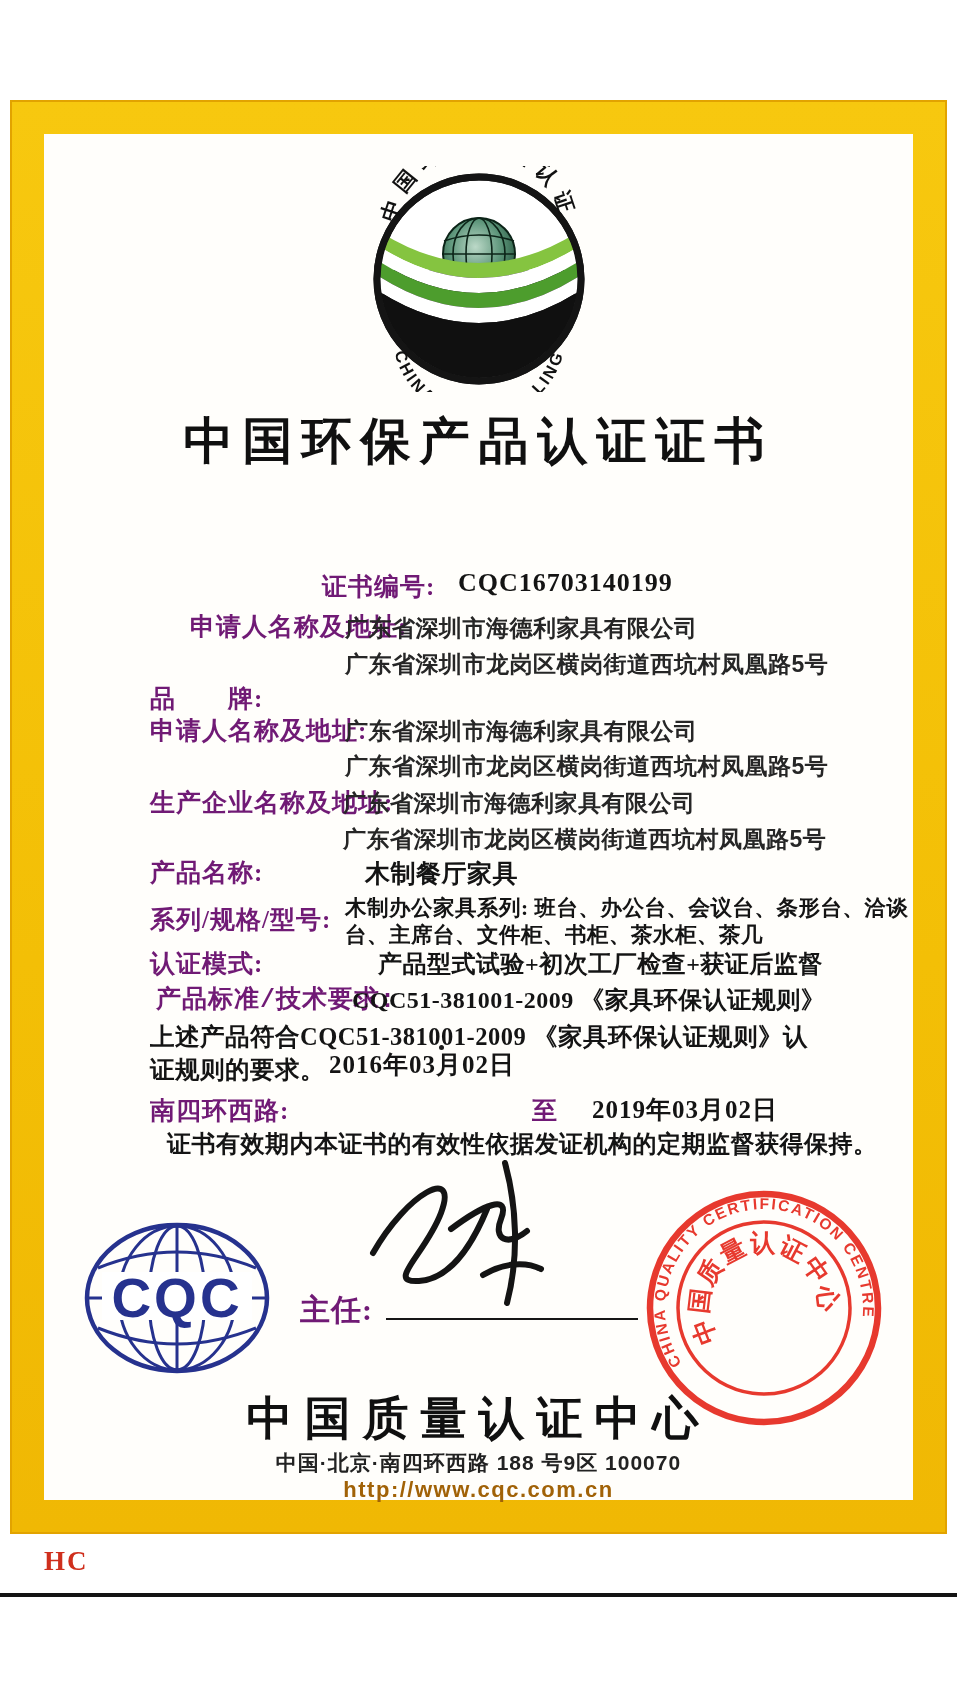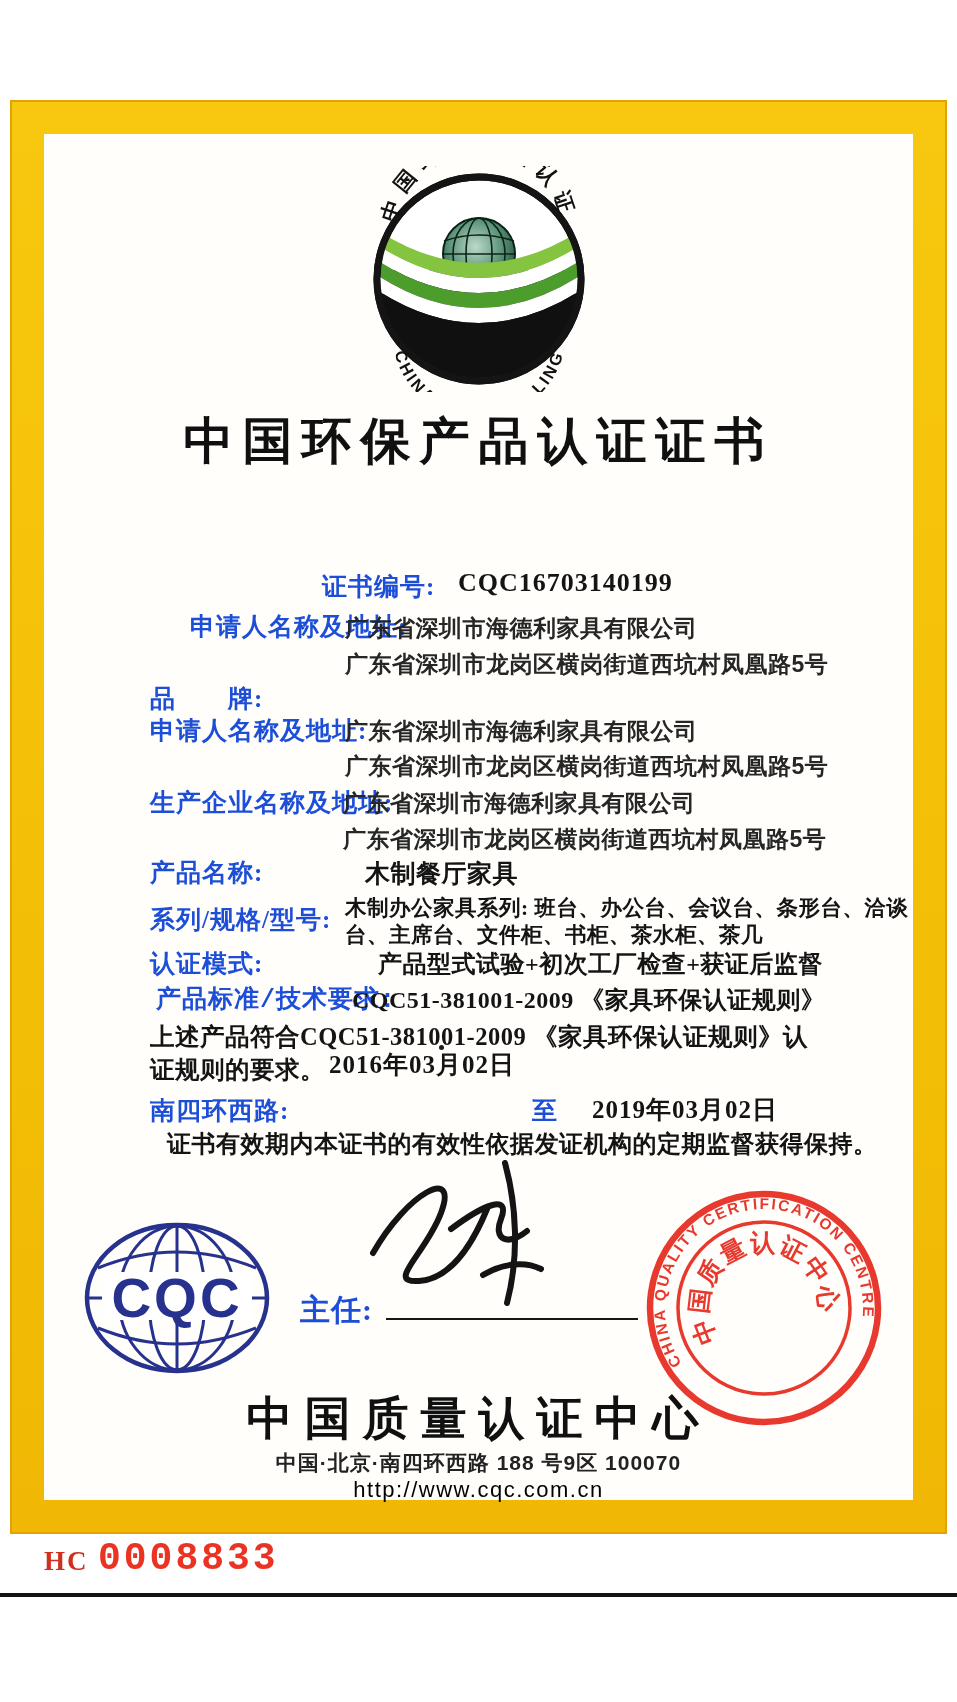--- a/index.html
+++ b/index.html
@@ -3,35 +3,35 @@
 <meta charset="utf-8">
 <style>
   html,body{margin:0;padding:0;background:#ffffff;}
   .page{position:relative;width:957px;height:1702px;background:#ffffff;overflow:hidden;
         font-family:"Liberation Sans",sans-serif;color:#1b1b1b;}
   .frame{position:absolute;left:10px;top:100px;width:937px;height:1434px;
          background:linear-gradient(180deg,#f7c80f 0%,#f3bf06 60%,#f0b804 100%);
          box-shadow:inset 0 0 0 2px #e2a300;}
   .frame-inner{position:absolute;left:34px;top:34px;right:34px;bottom:34px;background:#fffefb;}
   .abs{position:absolute;white-space:nowrap;}
-  .lab{font-family:"Liberation Serif",serif;font-weight:700;font-size:25px;color:#1d4ed8;letter-spacing:1px;}
+  .lab{font-family:"Liberation Serif",serif;font-weight:700;font-size:25px;color:#701a75;letter-spacing:1px;}
   .vhei{font-family:"Liberation Sans",sans-serif;font-size:23px;font-weight:600;color:#262626;letter-spacing:0.5px;}
   .vkai{font-family:"Liberation Serif",serif;font-weight:700;font-size:23px;color:#141414;letter-spacing:0.5px;}
   .vser{font-family:"Liberation Serif",serif;font-weight:600;font-size:26px;color:#141414;letter-spacing:1px;}
   .title{left:0;right:0;top:408px;text-align:center;font-size:50px;font-weight:800;
          letter-spacing:9px;color:#101010;font-family:"Liberation Sans",sans-serif;}
   .statement{font-family:"Liberation Serif",serif;font-weight:700;font-size:24.5px;color:#141414;
              white-space:normal;width:678px;line-height:33px;letter-spacing:0.5px;}
   .underline{position:absolute;left:386px;top:1318px;width:252px;height:2px;background:#161616;}
   .footer-title{left:0;right:0;top:1388px;text-align:center;font-size:46px;font-weight:700;
                 letter-spacing:12px;color:#101010;}
   .footer-addr{left:0;right:0;top:1449px;text-align:center;font-size:21px;font-weight:600;
                letter-spacing:1px;color:#222;}
-  .footer-url{left:0;right:0;top:1477px;text-align:center;font-size:22px;font-weight:400;
-              letter-spacing:1.5px;color:#000000;}
+  .footer-url{left:0;right:0;top:1477px;text-align:center;font-size:22px;font-weight:700;
+              letter-spacing:1.5px;color:#a16207;}
   .serial-prefix{left:44px;top:1546px;font-family:"Liberation Serif",serif;font-size:27px;
                  font-weight:600;color:#cf2f1d;letter-spacing:2px;}
   .serial-number{left:98px;top:1537px;font-family:"Liberation Mono",monospace;font-size:38px;
                  font-weight:700;color:#ea3323;letter-spacing:3px;}
   .scan-line{position:absolute;left:0;top:1593px;width:957px;height:4px;background:#131313;}
   .speck{position:absolute;width:5px;height:5px;border-radius:50%;background:#1b1b1b;}
 </style>
 </head>
 <body>
 
@@ -162,19 +162,18 @@
         <textPath href="#stampInnerArc" startOffset="50%" text-anchor="middle">中国质量认证中心</textPath>
       </text>
     </g>
   </svg>
 
   <div class="abs footer-title">中国质量认证中心</div>
   <div class="abs footer-addr">中国·北京·南四环西路 188 号9区  100070</div>
   <div class="abs footer-url">http://www.cqc.com.cn</div>
 
   <div class="abs serial-prefix">HC</div>
-  <div class="abs serial-number">0008833</div>
 
   <div class="scan-line"></div>
   <div class="speck" style="left:363px;top:440px;"></div>
   <div class="speck" style="left:439px;top:1045px;"></div>
 
 </div>
 
 </body></html>

